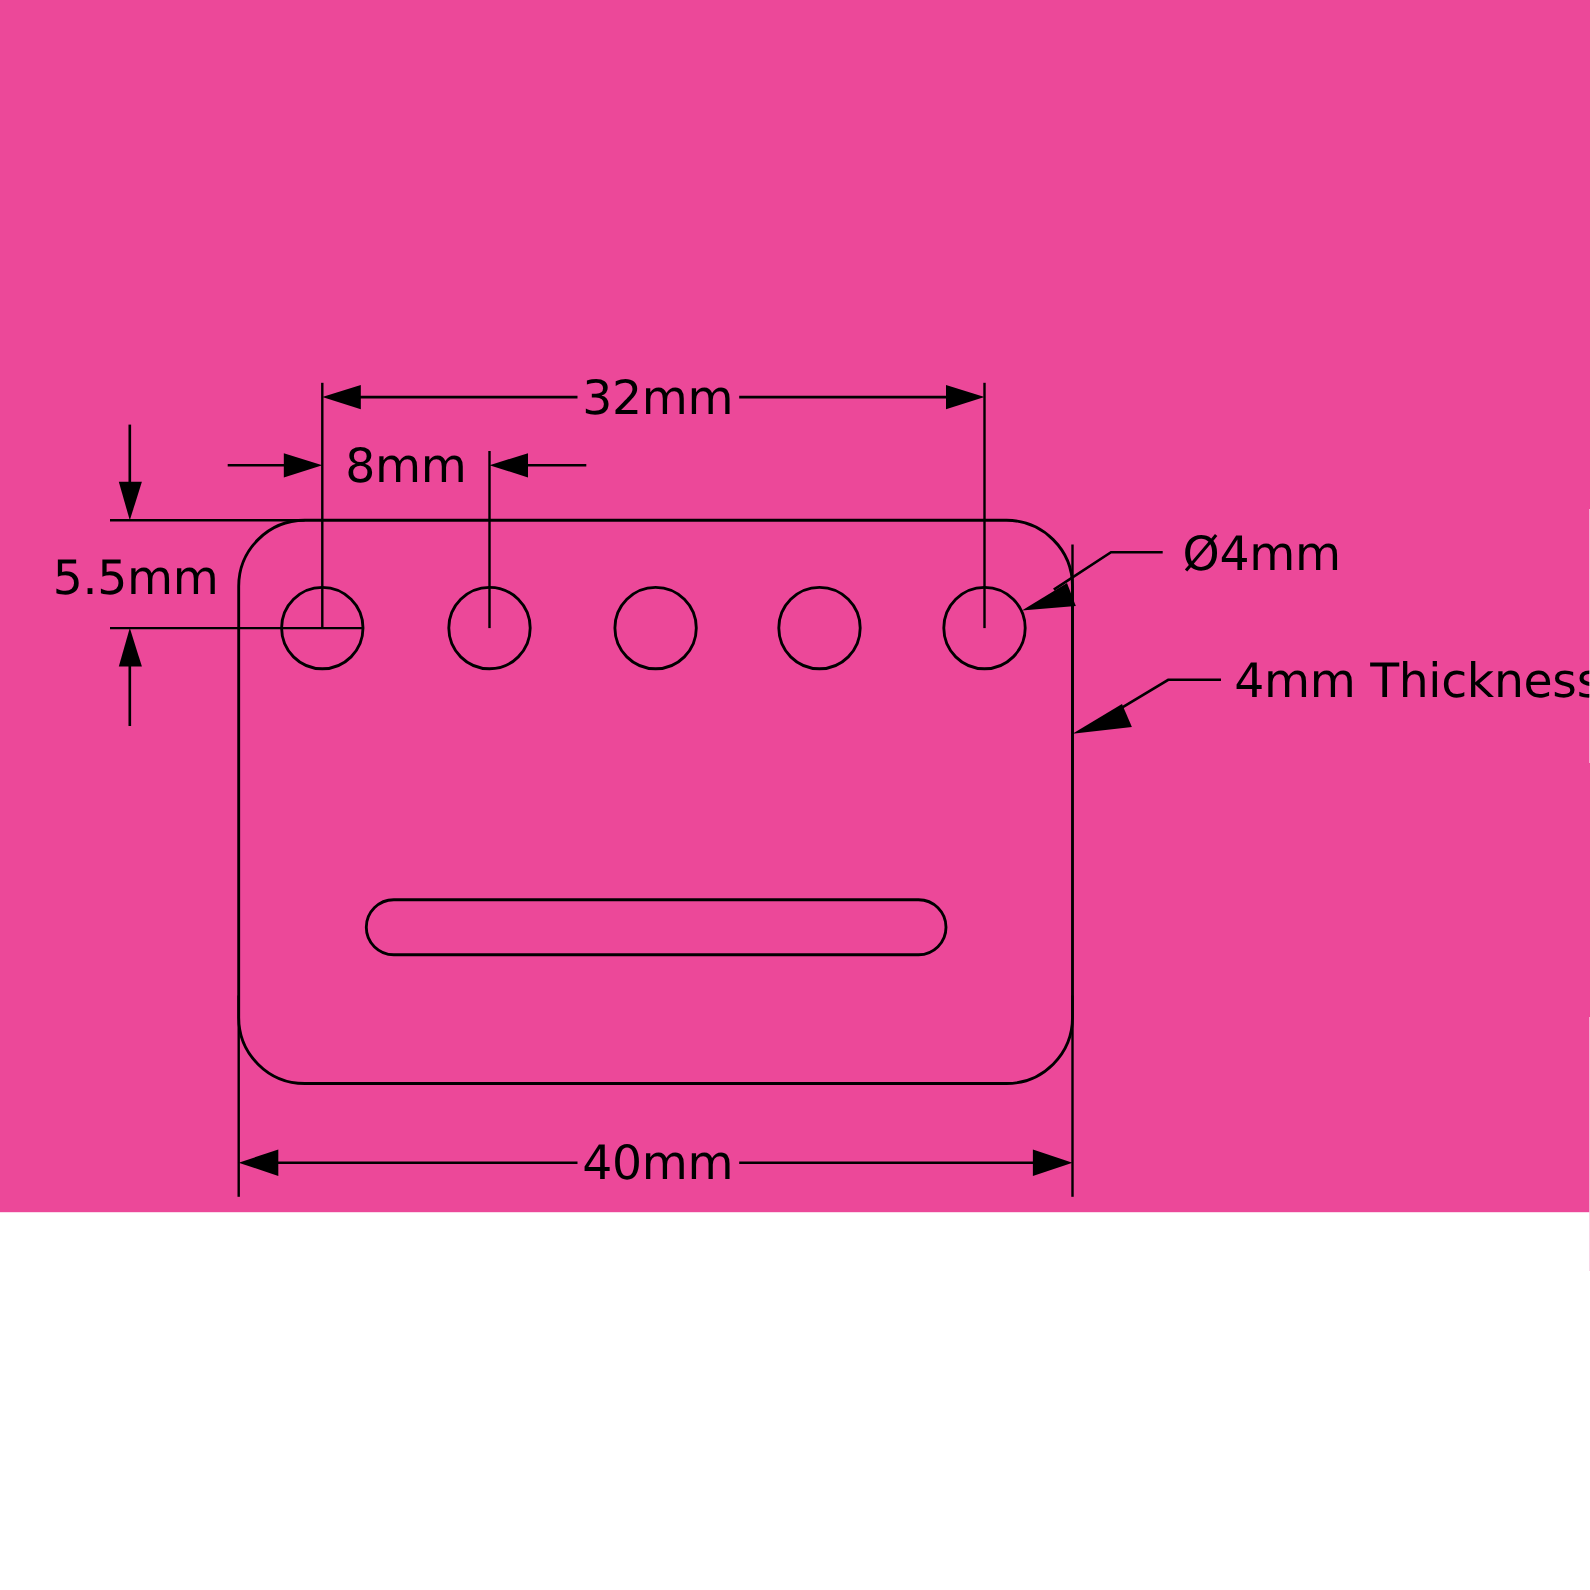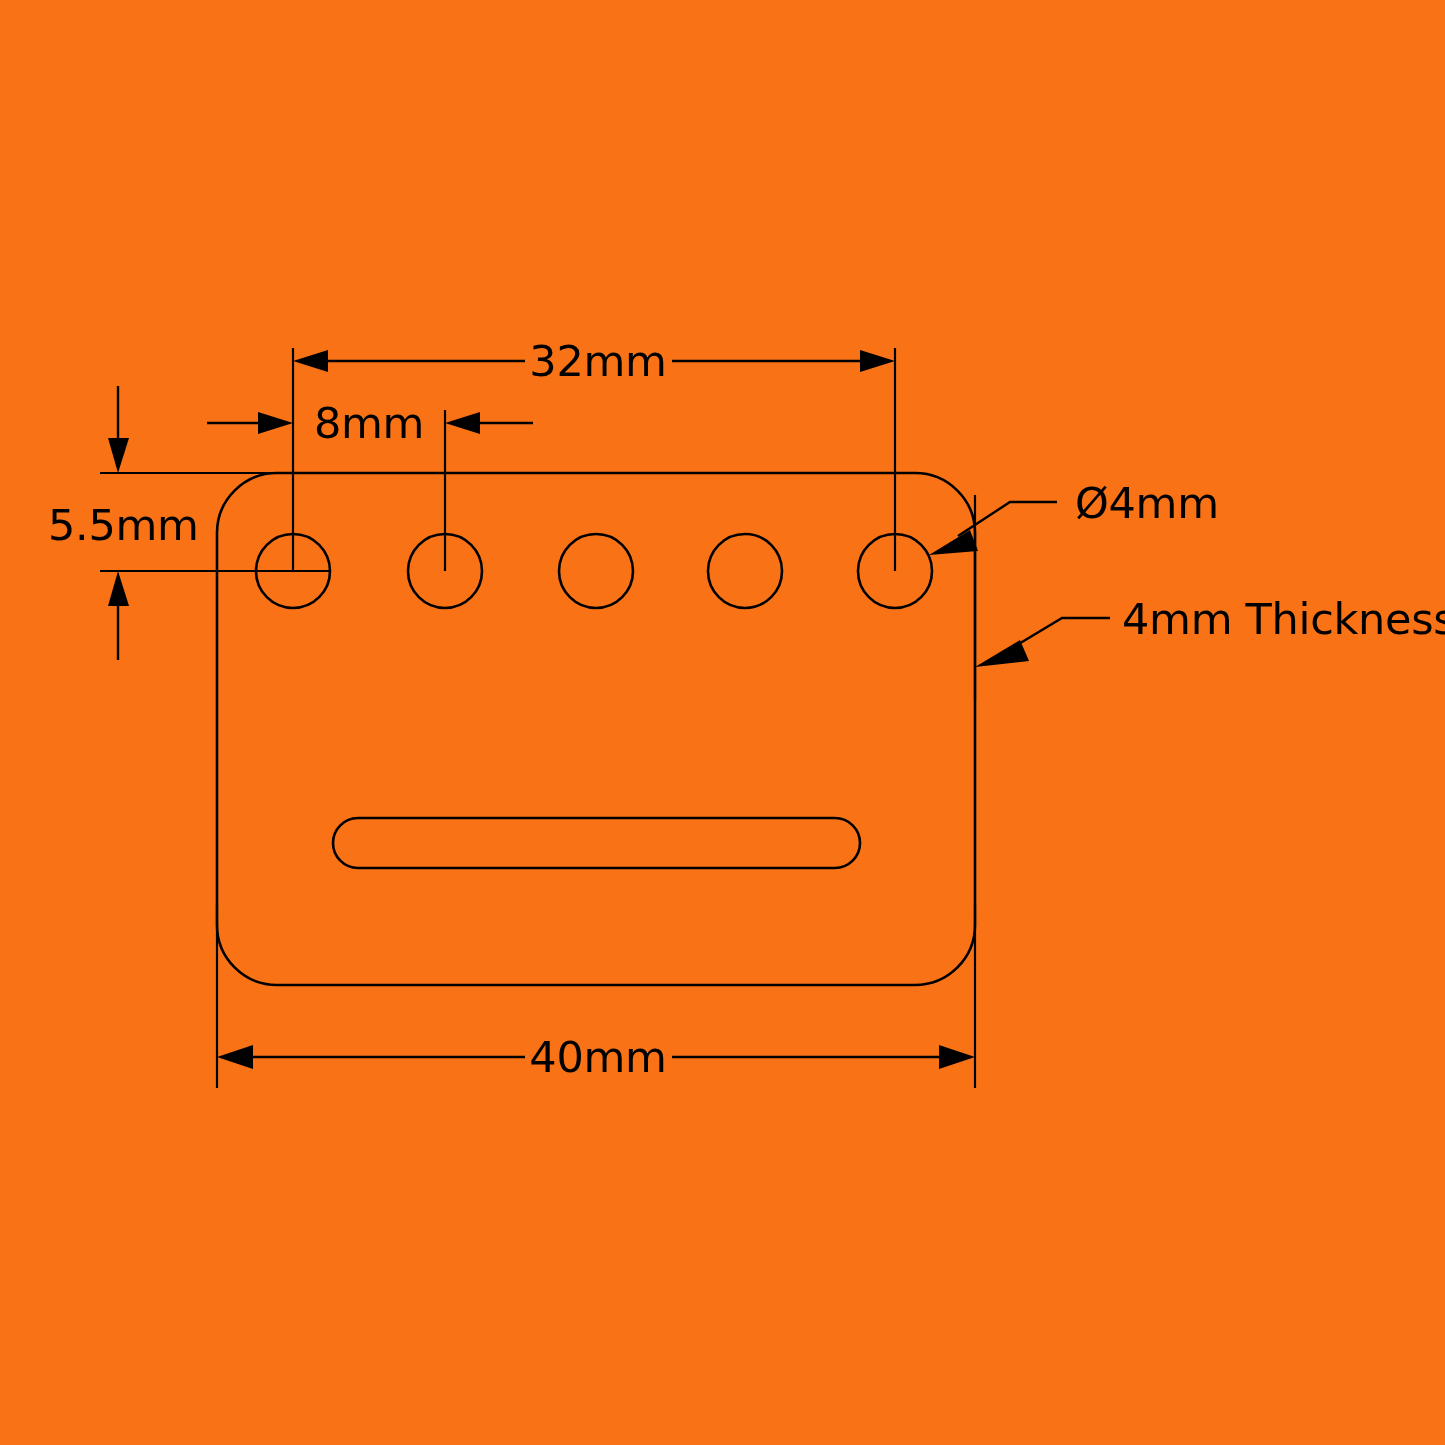--- a/index.html
+++ b/index.html
@@ -9,22 +9,22 @@
   }
   body {
     width: 1445px;
     height: 1445px;
     font-family: "DejaVu Sans", sans-serif;
     overflow: hidden;
   }
   #drawing-root {
     position: relative;
     width: 1445px;
-    height: 1445px;
-    background: #f97316;
+    height: 1102px;
+    background: #ec4899;
   }
   svg#cad-svg {
     position: absolute;
     top: 0;
     left: 0;
     width: 1445px;
     height: 1445px;
     display: block;
   }
   .geo-line {

